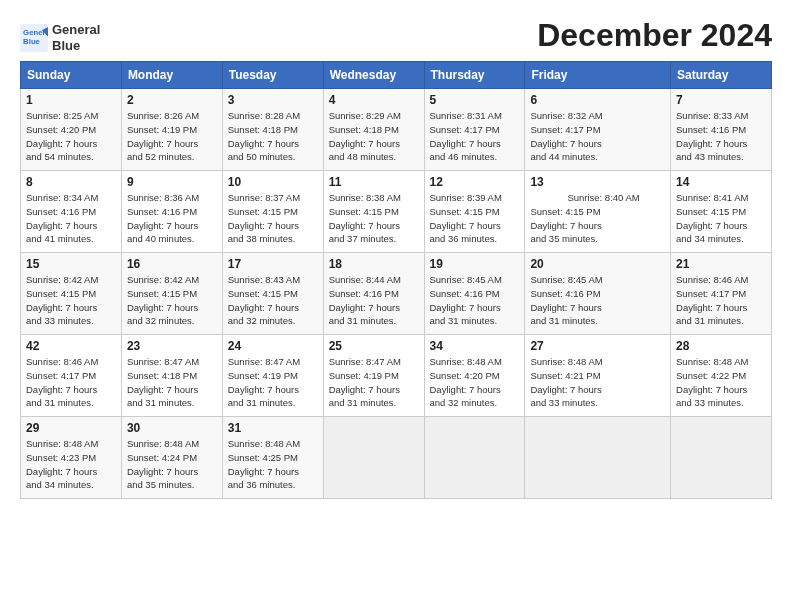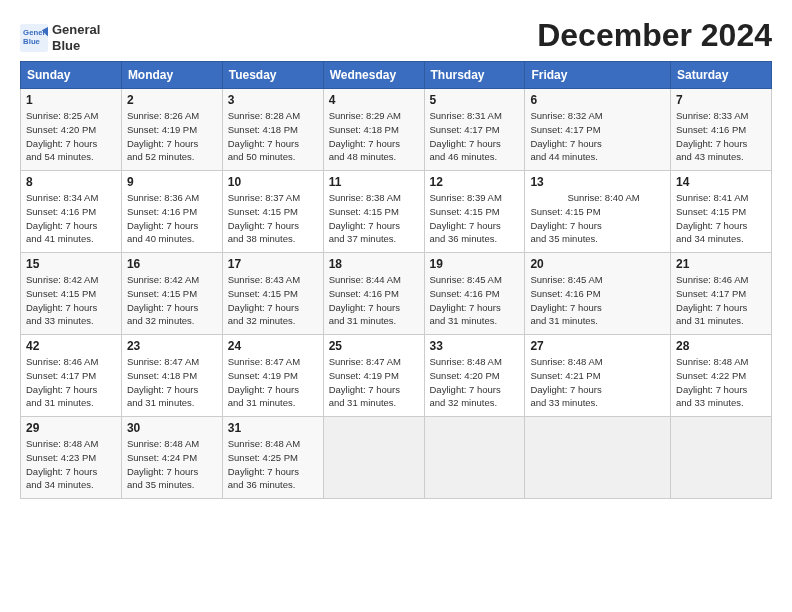--- a/index.html
+++ b/index.html
@@ -225,21 +225,21 @@
 Daylight: 7 hours
 and 31 minutes.</span></td>
           <td><span class="day-num">24</span><span class="day-info" style="white-space: pre-line;">Sunrise: 8:47 AM
 Sunset: 4:19 PM
 Daylight: 7 hours
 and 31 minutes.</span></td>
           <td><span class="day-num">25</span><span class="day-info" style="white-space: pre-line;">Sunrise: 8:47 AM
 Sunset: 4:19 PM
 Daylight: 7 hours
 and 31 minutes.</span></td>
-          <td><span class="day-num">33</span><span class="day-info" style="white-space: pre-line;">Sunrise: 8:48 AM
+          <td><span class="day-num">34</span><span class="day-info" style="white-space: pre-line;">Sunrise: 8:48 AM
 Sunset: 4:20 PM
 Daylight: 7 hours
 and 32 minutes.</span></td>
           <td><span class="day-num">27</span><span class="day-info" style="white-space: pre-line;">Sunrise: 8:48 AM
 Sunset: 4:21 PM
 Daylight: 7 hours
 and 33 minutes.</span></td>
           <td><span class="day-num">28</span><span class="day-info" style="white-space: pre-line;">Sunrise: 8:48 AM
 Sunset: 4:22 PM
 Daylight: 7 hours

